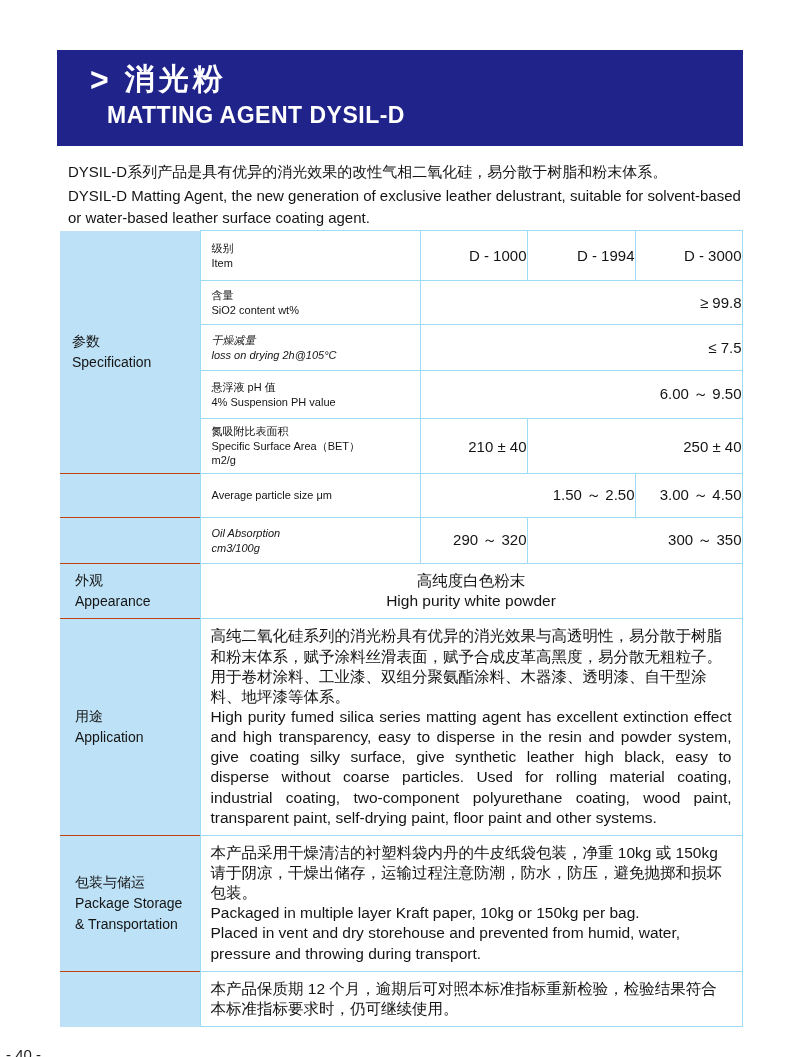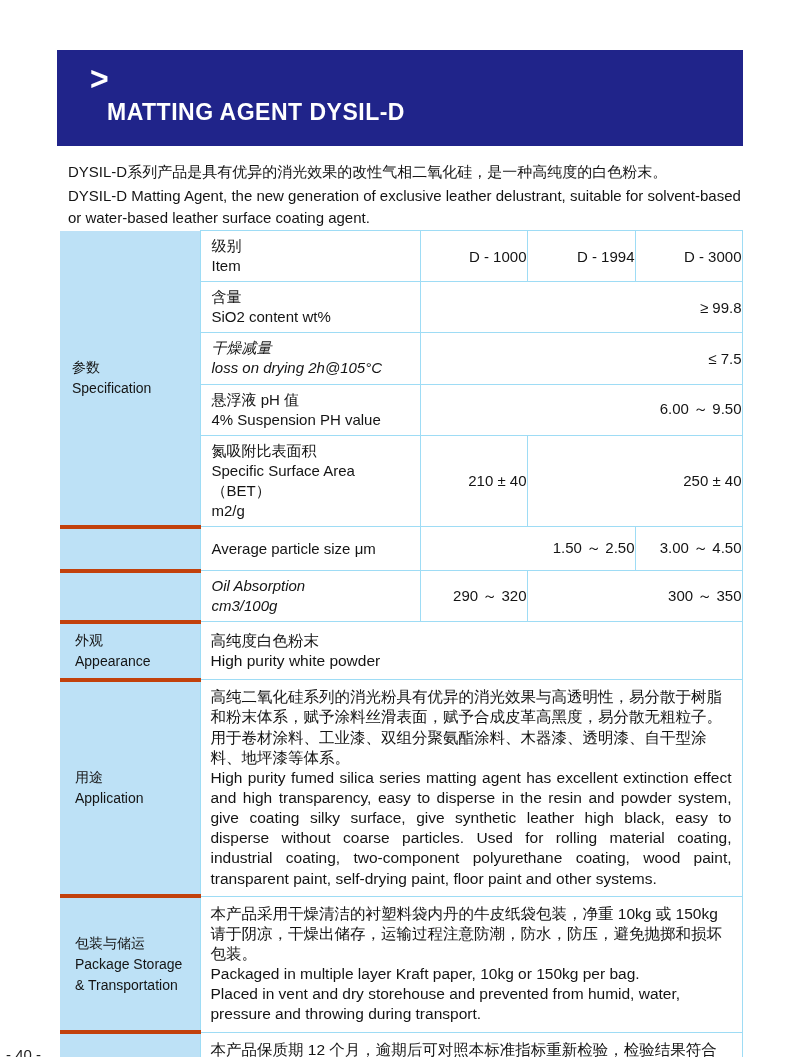--- a/index.html
+++ b/index.html
@@ -35,47 +35,48 @@
   
   table.spec {
     position:absolute; left:60px; top:230px; width:682px;
     border-collapse:collapse; table-layout:fixed;
   }
   td { border:1.5px solid #9edcf5; vertical-align:middle; }
   td.cat {
     border:none; background:#bde1f6; padding:6px 6px 6px 12px;
     font-size:14px; line-height:1.5; vertical-align:middle;
   }
-  td.cat.gap { border-top:4px solid #c2410c;padding-left:15px; }
-  td.lbl { padding:5px 6px 5px 11px; font-size:15px; line-height:1.34; background:#ffffff; }
+  td.cat.gap { border-top:1px solid #c2410c;padding-left:15px; }
+  td.lbl { padding:5px 6px 5px 11px; font-size:11px; line-height:1.34; background:#ffffff; }
   td.val { text-align:right; font-size:15px; background:#ffffff; }
   td.big { padding:7px 10px 7px 10px; font-size:15.5px; line-height:1.3; background:#ffffff; }
   td.big .en { text-align:justify; }
   .h50 { height:50px; } .h44 { height:44px; } .h46 { height:46px;font-style:italic; }
   .h48 { height:48px; } .h52 { height:52px; } .h45 { height:45px; }
-  .appcell { }
+  .appcell { text-align:center; }
   
   .pageno {
     position:absolute; left:6px; top:1046px; font-size:15px; color:#222222;
   }
 </style>
 </head>
 <body>
 
 <div class="page">
 
   <div class="banner">
     <div class="banner-row1">
       <span class="chevron">&gt;</span>
+      <span class="title-zh">消光粉</span>
     </div>
     <div class="title-en">MATTING AGENT DYSIL-D</div>
   </div>
 
   <div class="intro">
-    <div class="zh">DYSIL-D系列产品是具有优异的消光效果的改性气相二氧化硅，是一种高纯度的白色粉末。</div>
+    <div class="zh">DYSIL-D系列产品是具有优异的消光效果的改性气相二氧化硅，易分散于树脂和粉末体系。</div>
     <div class="en">DYSIL-D Matting Agent, the new generation of exclusive leather delustrant, suitable for solvent-based or water-based leather surface coating agent.</div>
   </div>
 
   <table class="spec">
     <colgroup>
       <col style="width:140px">
         <col style="width:220px">
       <col style="width:107px">
         <col style="width:108px">
         <col style="width:107px">

